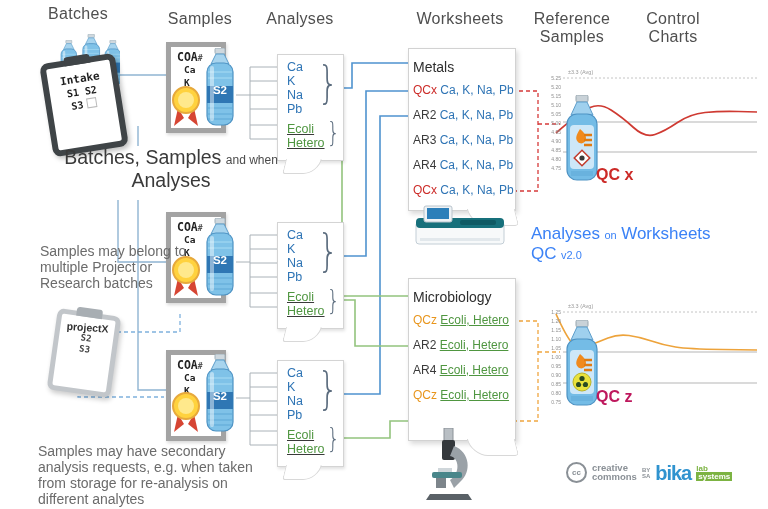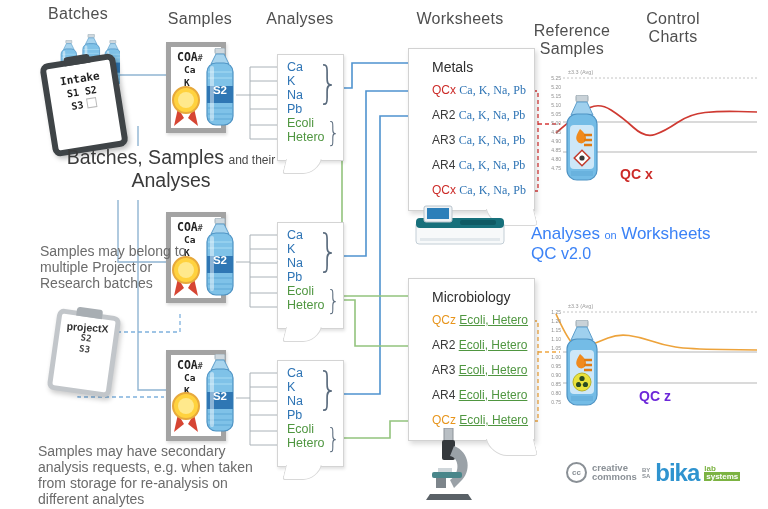--- a/index.html
+++ b/index.html
@@ -19,36 +19,36 @@
   .coa .a{font-size:9.5px;line-height:12.5px;padding-left:7px;}
   .bottle-label{position:absolute;width:30px;text-align:center;color:#fff;font-weight:bold;font-size:11.5px;z-index:3;}
   
   .abox{position:absolute;left:277px;width:56px;height:100px;background:#fff;border:1px solid #d4d4d4;
         box-shadow:1px 2px 3px rgba(0,0,0,.12);padding:5px 0 0 9px;z-index:2;}
   .abox:after{content:"";position:absolute;left:6px;bottom:-14px;width:34px;height:14px;background:#fff;
         border:1px solid #d8d8d8;border-top:none;border-radius:0 0 18px 4px;transform:skewX(-14deg);}
   .alist span{display:block;font-size:12.5px;line-height:14px;}
   .alist.met span{color:#2e74b5;}
   .alist.mic span{color:#4f9640;}
-  .alist.mic{margin-top:0;}
+  .alist.mic{margin-top:6px;text-decoration:underline;}
   .brace{position:absolute;right:1px;color:#5a6b7d;font-family:"DejaVu Sans",sans-serif;font-weight:200;}
   .brace.b-met{top:2px;font-size:44px;transform:scaleX(.75);}
   .brace.b-mic{top:62px;font-size:26px;transform:scaleX(.8);}
   
   .wbox{position:absolute;left:408px;width:102px;height:154px;background:#fff;border:1px solid #d2d2d2;
-        box-shadow:2px 3px 5px rgba(0,0,0,.15);padding:7px 0 0 23px;z-index:2;}
+        box-shadow:2px 3px 5px rgba(0,0,0,.15);padding:7px 0 0 4px;z-index:2;}
   .wbox:after{content:"";position:absolute;right:-2px;bottom:-16px;width:46px;height:16px;background:#fff;
         border:1px solid #d8d8d8;border-top:none;border-radius:0 0 6px 26px;transform:skewX(14deg);}
   .wtitle{font-size:14px;line-height:22px;color:#2e2e2e;}
   .wrow{font-size:12px;line-height:25px;white-space:nowrap;}
   .rid{font-weight:400;}
   .rid.qcx{color:#cc2a27;}
   .rid.qcz{color:#e8951c;}
   .rid.ar{color:#3a3a3a;}
-  .ritems.met{color:#2e74b5;font-family:Liberation Serif, serif;}
+  .ritems.met{color:#2e74b5;}
   .ritems.mic{color:#4f9640;text-decoration:underline;}
   
   .clip{position:absolute;background:#fff;z-index:2;}
   .clip .tab{position:absolute;top:-9px;left:50%;transform:translateX(-50%);width:26px;height:9px;border-radius:3px 3px 0 0;}
   .clip-batch{left:46px;top:58px;width:64px;height:74px;border:6px solid #3f4447;border-radius:8px;
         transform:rotate(-9deg);box-shadow:2px 3px 5px rgba(0,0,0,.25);
         font-family:"DejaVu Sans Mono",monospace;font-weight:bold;color:#1d1d1d;text-align:center;padding-top:8px;}
   .clip-batch .tab{background:#3f4447;}
   .clip-batch .l1{font-size:11px;}
   .clip-batch .l2,.clip-batch .l3{font-size:10px;line-height:13px;}
@@ -59,31 +59,31 @@
   .clip-proj .pt{font-size:10.5px;font-weight:bold;transform:rotate(-4deg);}
   .clip-proj .ps{font-size:9px;font-family:"DejaVu Sans Mono",monospace;font-weight:bold;line-height:11px;color:#444;}
   
   .main-title{left:52px;top:146px;width:238px;text-align:center;z-index:2;}
   .t-big{font-size:19.5px;color:#3a3a3a;}
   .t-small{font-size:12px;color:#4a4a4a;}
   .note{font-size:14px;color:#6b6b6b;line-height:16px;z-index:2;}
   .right-title{left:531px;top:224px;width:234px;text-align:left;z-index:2;color:#3b82f6;}
   .r-big{font-size:17px;}
   .r-small{font-size:11px;}
-  .r-ver{font-size:16px;}
-  .qclabel{position:absolute;font-weight:bold;font-size:14px;z-index:3;padding-left:24px;}
+  .r-ver{font-size:11px;}
+  .qclabel{position:absolute;font-weight:bold;font-size:16px;z-index:3;}
   .qclabel.x{color:#cc2a27;}
-  .qclabel.z{color:#6d28d9;margin-left:19px;}
+  .qclabel.z{color:#be185d;}
   
   .logo{left:566px;top:462px;display:flex;align-items:center;gap:5px;z-index:2;}
   .ccircle{width:17px;height:17px;border:2px solid #8a9096;border-radius:50%;color:#8a9096;
         font-size:8px;font-weight:bold;display:flex;align-items:center;justify-content:center;}
   .cctxt{font-size:9.5px;font-weight:bold;color:#8a9096;line-height:8.5px;}
   .bysa{font-size:6px;font-weight:bold;color:#8a9096;line-height:6px;}
-  .bika{font-size:24px;font-weight:bold;color:#2f93cf;letter-spacing:-1px;line-height:18px;}
+  .bika{font-size:20px;font-weight:bold;color:#2f93cf;letter-spacing:-1px;line-height:18px;}
   .labsys{font-size:8px;line-height:8px;font-weight:bold;}
   .labsys .lab{color:#7cb342;}
   .labsys .sys{background:#7cb342;color:#fff;padding:0 2px;}
 </style>
 </head>
 <body>
 
 <div id="page">
 
   <svg width="0" height="0" style="position:absolute" aria-hidden="true">
@@ -197,21 +197,21 @@
       <text x="561" y="386" text-anchor="end" font-size="5" fill="#8f8f8f">0.85</text>
       <text x="561" y="395" text-anchor="end" font-size="5" fill="#8f8f8f">0.80</text>
       <text x="561" y="404" text-anchor="end" font-size="5" fill="#8f8f8f">0.75</text>
       <text x="568" y="308" font-size="5.5" fill="#9a9a9a">±3.3 (Avg)</text>
     </svg>
 
   <div class="colhead" style="left:28px;top:5px;width:100px;">Batches</div>
   <div class="colhead" style="left:150px;top:10px;width:100px;">Samples</div>
   <div class="colhead" style="left:250px;top:10px;width:100px;">Analyses</div>
   <div class="colhead" style="left:410px;top:10px;width:100px;">Worksheets</div>
-  <div class="colhead" style="left:522px;top:22px;width:100px;">
+  <div class="colhead" style="left:522px;top:10px;width:100px;">
     <span>Reference</span><br>
     <span>Samples</span>
   </div>
   <div class="colhead" style="left:625px;top:10px;width:96px;">
     <span>Control</span><br>
     <span>Charts</span>
   </div>
 
   <svg class="node" style="left:40px;top:34px;" width="80" height="66">
     <g transform="translate(0,6) scale(0.72)">
@@ -330,21 +330,20 @@
     <rect x="10" y="2" width="28" height="16" rx="2" fill="#eef2f5" stroke="#b9c4cc"></rect>
     <rect x="13" y="4" width="22" height="11" fill="#2c7fb9"></rect>
     <rect x="46" y="16" width="36" height="5" rx="2" fill="#0f5a64"></rect>
     <rect x="6" y="34" width="80" height="3" fill="#e2e8ec"></rect>
   </svg>
 
   <div class="wbox" style="top:278px;">
     <div class="wtitle">Microbiology</div>
     <div class="wrow"><span class="rid qcz">QCz</span> <span class="ritems mic">Ecoli, Hetero</span></div>
     <div class="wrow"><span class="rid ar">AR2</span> <span class="ritems mic">Ecoli, Hetero</span></div>
-    <div class="wrow"><span class="rid ar">AR3</span> <span class="ritems mic">Ecoli, Hetero</span></div>
     <div class="wrow"><span class="rid ar">AR4</span> <span class="ritems mic">Ecoli, Hetero</span></div>
     <div class="wrow"><span class="rid qcz">QCz</span> <span class="ritems mic">Ecoli, Hetero</span></div>
   </div>
   <svg class="node" style="left:424px;top:428px;" width="54" height="74">
     <rect x="20" y="0" width="9" height="14" fill="#b9bfc4" stroke="#8b9298"></rect>
     <rect x="18" y="12" width="13" height="20" rx="2" fill="#34383c"></rect>
     <path d="M30 18 C46 24 48 44 36 54 L30 60 L26 52 C36 46 36 30 26 28 Z" fill="#9aa1a7"></path>
     <rect x="14" y="40" width="14" height="4" fill="#cfd6da"></rect>
     <rect x="8" y="44" width="30" height="6" rx="2" fill="#49868a"></rect>
     <rect x="12" y="50" width="10" height="10" fill="#7d858b"></rect>
@@ -374,21 +373,21 @@
 
   <div class="clip clip-proj">
     <div class="tab"></div>
     <div class="pt">projectX</div>
     <div class="ps">S2</div>
     <div class="ps">S3</div>
   </div>
 
   <div class="abs main-title">
     <span class="t-big">Batches, Samples</span>
-    <span class="t-small">and their</span><br>
+    <span class="t-small">and when</span><br>
     <span class="t-big">Analyses</span>
   </div>
   <div class="abs note" style="left:40px;top:243px;width:158px;">Samples may belong to multiple Project or Research batches</div>
   <div class="abs right-title">
     <span class="r-big">Analyses</span>
     <span class="r-small">on</span>
     <span class="r-big">Worksheets</span><br>
     <span class="r-big">QC</span>
     <span class="r-ver">v2.0</span>
   </div>

